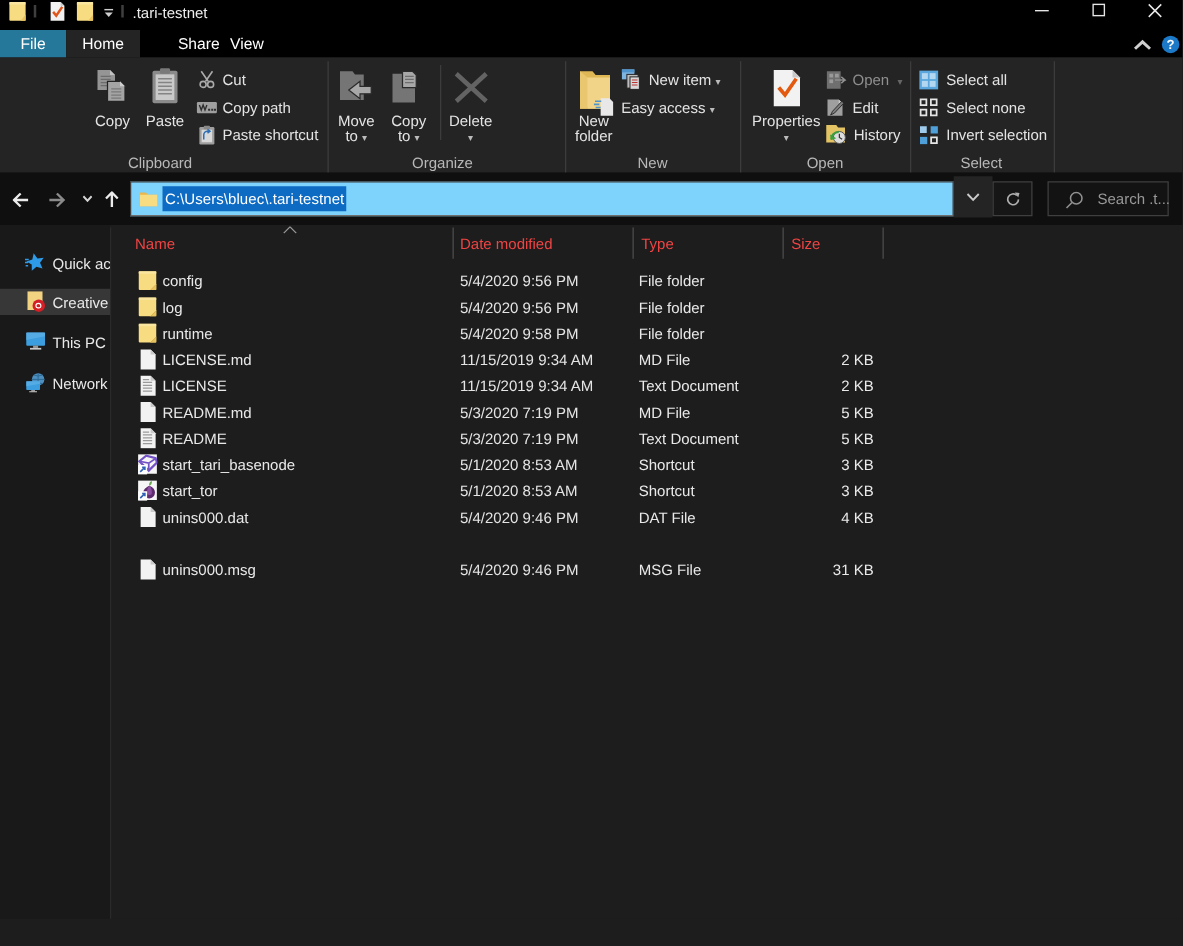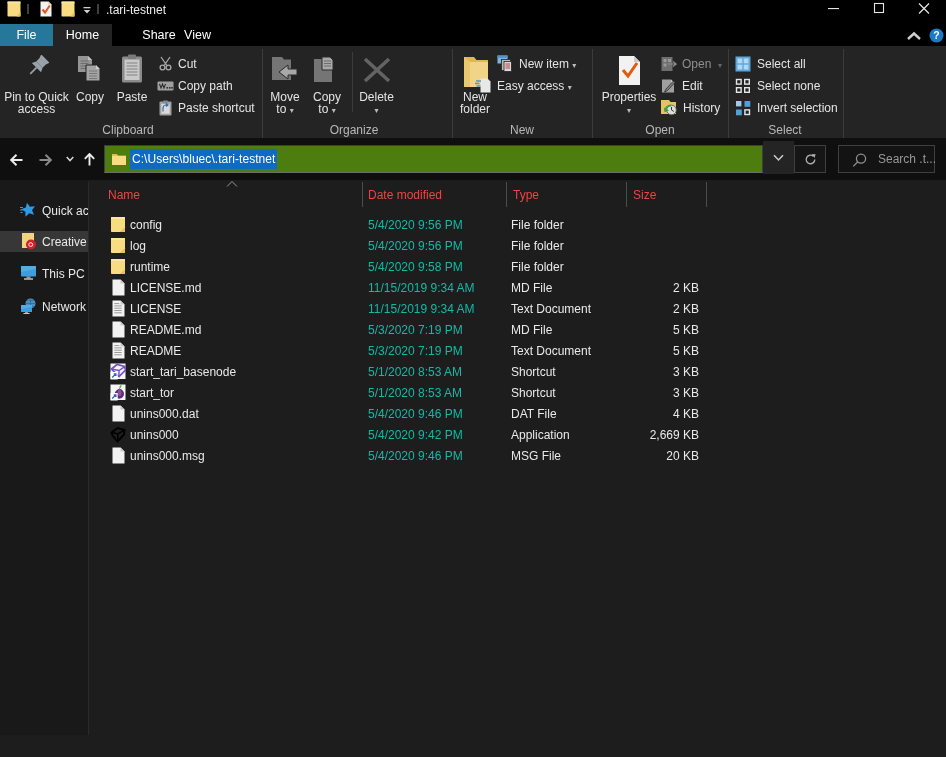--- a/index.html
+++ b/index.html
@@ -17,37 +17,37 @@
   #ribbon { left:0; top:46px; width:946px; height:92px; background:#242424; }
   .gsep { position:absolute; top:3px; width:1px; height:131px; background:#3c3c3c; }
   .glabel { position:absolute; top:77px; font-size:12px; color:#b8b8b8; text-align:center; }
   .bigbtn { position:absolute; top:0; height:92px; text-align:center; }
   .blab { position:absolute; top:45px; left:-20px; right:-20px; font-size:12px; color:#e4e4e4; line-height:12.3px; text-align:center; white-space:nowrap; }
   .smallbtn { position:absolute; display:flex; align-items:center; }
   .slab { font-size:12px; color:#e4e4e4; white-space:nowrap; }
   
   #addr { left:0; top:138px; width:946px; height:42px; background:#0f0f0f; }
   #addrbox { position:absolute; left:104px; top:7px; width:659px; height:28px;
-     background:#4d7c0f; border:1px solid #3f3f3f; border-bottom-color:#6e6e6e; }
+     background:#7dd3fc; border:1px solid #3f3f3f; border-bottom-color:#6e6e6e; }
   #refreshbox { position:absolute; left:794px; top:7px; width:32px; height:28px;
      background:#161616; border:1px solid #3f3f3f; }
   #searchbox { position:absolute; left:838px; top:7px; width:97px; height:28px;
      background:#131313; border:1px solid #3f3f3f; }
   
   #main { left:0; top:180px; width:946px; height:555px; background:#1d1d1d; }
   #sidebar { position:absolute; left:0; top:0; width:88px; height:555px; overflow:hidden; background:#191919; }
   .sbitem { position:absolute; left:0; width:200px; height:21px; }
   .sbtext { position:absolute; left:42px; top:50%; transform:translateY(-50%);
      font-size:12px; color:#e9e9e9; white-space:nowrap; }
   #filelist { position:absolute; left:88px; top:0; width:858px; height:555px; }
   .hsep { position:absolute; top:2px; width:1px; height:25px; background:#4d4d4d; }
   .htext { position:absolute; top:8px; font-size:12px; color:#ef4444; }
   .row { position:absolute; left:0; width:858px; height:21px; }
   .rname { position:absolute; left:42px; top:50%; transform:translateY(-50%); font-size:12px; color:#e9e9e9; white-space:nowrap;}
-  .rdate { position:absolute; left:280px; top:50%; transform:translateY(-50%); font-size:12px; color:#14b8a6; white-space:nowrap;}
+  .rdate { position:absolute; left:280px; top:50%; transform:translateY(-50%); font-size:12px; color:#e5e5e5; white-space:nowrap;}
   .rtype { position:absolute; left:423px; top:50%; transform:translateY(-50%); font-size:12px; color:#e9e9e9; white-space:nowrap;}
   .rsize { position:absolute; width:140px; left:471px; top:50%; transform:translateY(-50%); font-size:12px; color:#e9e9e9; text-align:right;}
   .ricon { position:absolute; left:22px; top:2px; }
   
   #status { left:0; top:735px; width:946px; height:22px; background:#2f2f2f; }
 </style>
 </head>
 <body>
 <div id="win">
 
@@ -103,31 +103,20 @@
     <div class="gsep" style="left:452px"></div>
     <div class="gsep" style="left:592px"></div>
     <div class="gsep" style="left:728px"></div>
     <div class="gsep" style="left:843px"></div>
     <div class="glabel" style="left:88px;width:80px">Clipboard</div>
     <div class="glabel" style="left:314px;width:80px">Organize</div>
     <div class="glabel" style="left:482px;width:80px">New</div>
     <div class="glabel" style="left:620px;width:80px">Open</div>
     <div class="glabel" style="left:745px;width:80px">Select</div>
 
-    <div class="bigbtn" style="left:6px;width:61px">
-      <svg style="margin-top:9px" width="24" height="26" viewBox="0 0 24 26">
-        <g transform="translate(13,11) rotate(45)" fill="#9aa3ab">
-          <path d="M-6 -10.5 L6 -10.5 L4.5 -6.5 L-4.5 -6.5 Z"></path>
-          <rect x="-4.5" y="-6.8" width="9" height="4.8"></rect>
-          <path d="M-4.5 -2 L4.5 -2 L6.5 2.2 L-6.5 2.2 Z"></path>
-          <path d="M0 2.2 L0 11" stroke="#9aa3ab" stroke-width="1.7"></path>
-        </g>
-      </svg>
-      <div class="blab">Pin to Quick<br>access</div>
-    </div>
     <div class="bigbtn" style="left:66px;width:48px">
       <svg style="margin-top:9px" width="27" height="31" viewBox="0 0 27 31">
         <path d="M1 1 h10 l4 4 v12 h-14 Z" fill="#959595"></path>
         <path d="M11 1 l4 4 h-4 Z" fill="#c3c3c3"></path>
         <g stroke="#6d6d6d" stroke-width="1">
             <path d="M3.5 6 h8 M3.5 8.5 h8 M3.5 11 h8 M3.5 13.5 h8"></path>
           </g>
         <path d="M9 10 h10 l4 4 v12 h-14 Z" fill="#a4a4a4" stroke="#242424" stroke-width="1"></path>
         <path d="M19 10 l4 4 h-4 Z" fill="#cecece"></path>
         <g stroke="#787878" stroke-width="1">
@@ -511,37 +500,27 @@
 <div class="row" style="top:223px">
           <svg class="ricon" width="16" height="17" viewBox="0 0 16 17">
 <path d="M2.5 0.5 h8 l4 4 v12 h-12 Z" fill="#f2f2f2"></path>
 <path d="M10.5 0.5 l4 4 h-4 Z" fill="#c9c9c9"></path>
 </svg>
           <div class="rname">unins000.dat</div>
           <div class="rdate">5/4/2020 9:46 PM</div>
           <div class="rtype">DAT File</div>
           <div class="rsize">4 KB</div>
         </div>
-<div class="row" style="top:244px">
-          <svg class="ricon" width="16" height="17" viewBox="0 0 16 17">
-<path d="M1.5 6.5 L7.5 2 L14.5 4 L14 8.5 L7.5 15.5 L2.5 9.5 Z" fill="none" stroke="#000" stroke-width="1.9"></path>
-<path d="M1.5 6.5 L8 8 L14.3 4.2 M8 8 L7.6 15" fill="none" stroke="#000" stroke-width="1.5"></path>
-</svg>
-          <div class="rname">unins000</div>
-          <div class="rdate">5/4/2020 9:42 PM</div>
-          <div class="rtype">Application</div>
-          <div class="rsize">2,669 KB</div>
-        </div>
 <div class="row" style="top:265px">
           <svg class="ricon" width="16" height="17" viewBox="0 0 16 17">
 <path d="M2.5 0.5 h8 l4 4 v12 h-12 Z" fill="#f2f2f2"></path>
 <path d="M10.5 0.5 l4 4 h-4 Z" fill="#c9c9c9"></path>
 </svg>
           <div class="rname">unins000.msg</div>
           <div class="rdate">5/4/2020 9:46 PM</div>
           <div class="rtype">MSG File</div>
-          <div class="rsize">20 KB</div>
+          <div class="rsize">31 KB</div>
         </div>
     </div>
   </div>
 
 
 </div>
 
 </body></html>

